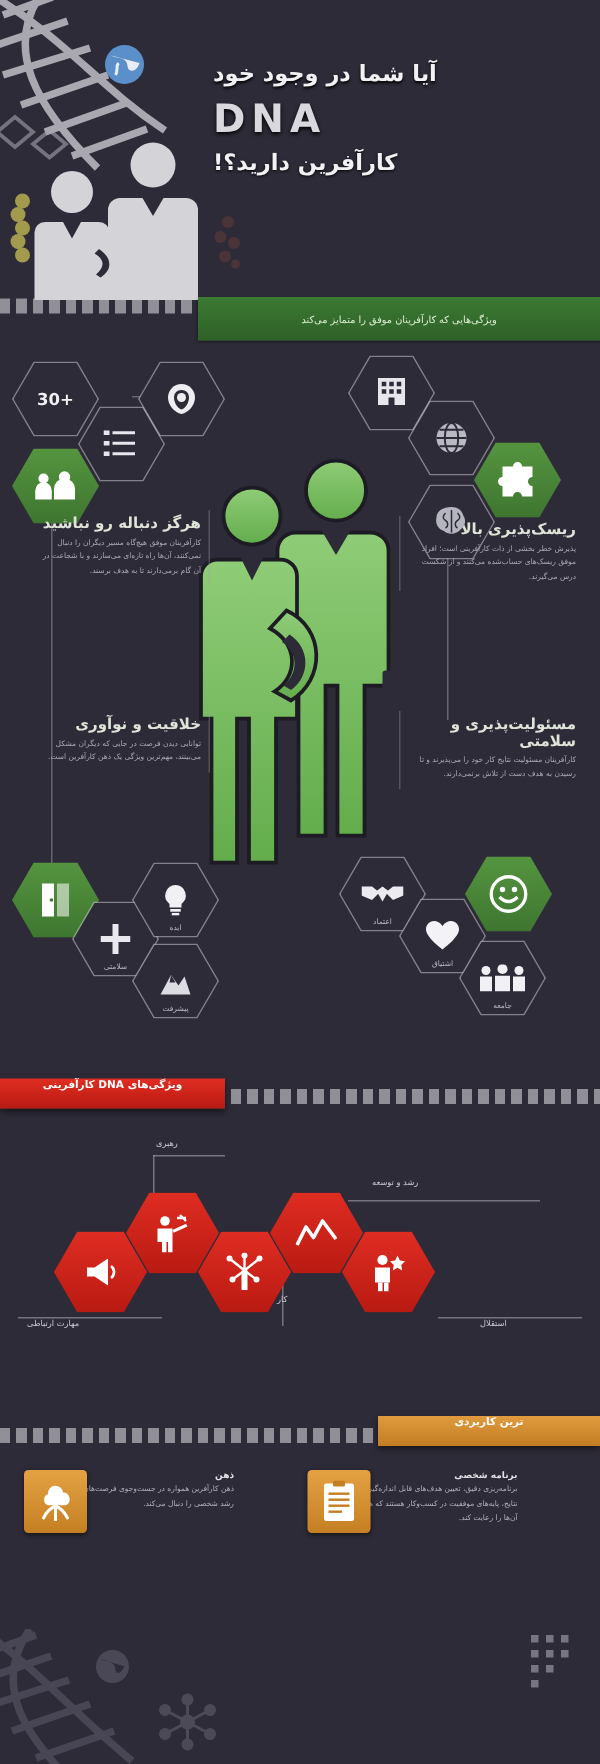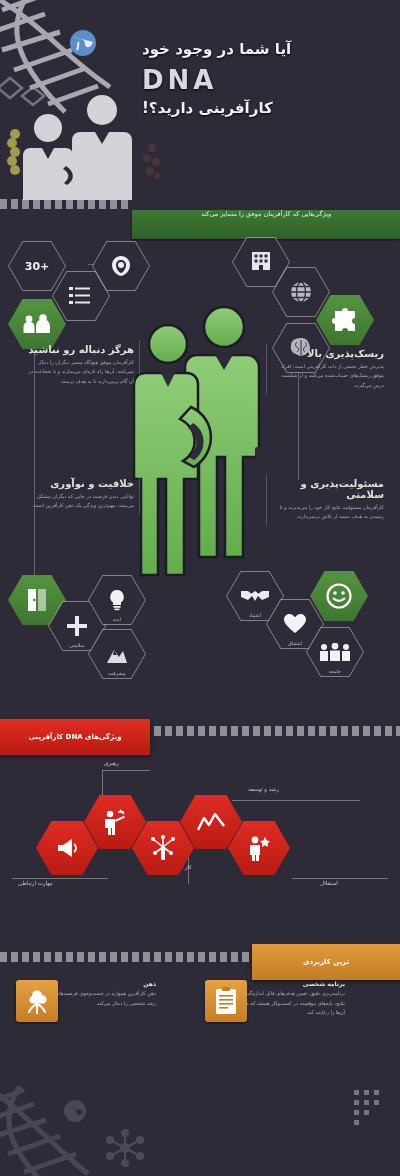--- a/index.html
+++ b/index.html
@@ -29,22 +29,22 @@
   .t-line1{font-size:15px;font-weight:bold;color:#f2f2f5;letter-spacing:.5px;
            text-shadow:0 1px 2px #000;line-height:1.3;}
   .t-dna{font-size:26px;font-weight:bold;color:#d8d8de;letter-spacing:4px;
          margin:5px 0 4px;text-shadow:0 1px 3px #000;direction:ltr;}
   .t-line2{font-size:15px;font-weight:bold;color:#f2f2f5;letter-spacing:.5px;
            text-shadow:0 1px 2px #000;}
 
   
   .ribbon-green{position:absolute;left:132px;top:198px;width:268px;height:29px;
       background:linear-gradient(180deg,#3b7a33,#2f6128);
-      display:flex;align-items:flex-start;justify-content:center;
-      box-shadow:0 1px 2px rgba(0,0,0,.6);margin-top:12px;}
+      display:flex;align-items:center;justify-content:center;
+      box-shadow:0 1px 2px rgba(0,0,0,.6);}
   .ribbon-green span{font-size:6.5px;color:#dff0d6;letter-spacing:.2px;white-space:nowrap;}
   .ribbon-green:before{content:"";position:absolute;right:-1px;top:0;width:0;height:0;}
 
   
   .chain{position:absolute;height:10px;left:0;width:400px;
      background:repeating-linear-gradient(90deg,
         rgba(210,210,215,.75) 0px, rgba(210,210,215,.75) 7px,
         rgba(46,43,56,0) 7px, rgba(46,43,56,0) 11px);
      opacity:.8;}
   .chain.c1{top:199px;width:132px;}
@@ -82,21 +82,21 @@
   
   .tblock{position:absolute;width:112px;}
   .tblock .th{font-size:10px;font-weight:bold;color:#dfe4d8;margin-bottom:3px;text-align:right;}
   .tblock .tb{font-size:5px;line-height:1.85;color:#a9a9b5;text-align:right;}
   .tblock.vline:before{content:"";position:absolute;top:-4px;height:calc(100% + 8px);
      width:1px;background:rgba(160,160,175,.35);}
   .tblock.vr.vline:before{right:-6px;}
   .tblock.vl.vline:before{left:-6px;}
 
   
-  .band{position:absolute;height:36px;display:flex;align-items:center;
+  .band{position:absolute;height:20px;display:flex;
      box-shadow:0 2px 4px rgba(0,0,0,.5);}
   .band span{font-size:7px;font-weight:bold;color:#fff;white-space:nowrap;}
   .band-red{left:0;top:719px;width:150px;background:linear-gradient(180deg,#e02d22,#b81a12);
      justify-content:center;}
   .band-orange{right:0;top:944px;width:148px;background:linear-gradient(180deg,#e09b3f,#c27d22);
      justify-content:center;}
 
   
   .redsec{position:absolute;left:0;top:752px;width:400px;height:170px;}
   .rlab{position:absolute;font-size:5.5px;color:#c9c9d2;white-space:nowrap;}
@@ -217,21 +217,21 @@
         <path d="M20 60 h36 a7 7 0 0 1 7 7 v45 h-50 v-45 a7 7 0 0 1 7 -7z"></path>
         <path d="M32 60 l6 11 6 -11z" fill="#2e2b38"></path>
         <path d="M56 72 c14 8 14 22 2 30 l-7 -4 c8 -6 8 -14 -1 -20z" fill="#d3d3d8"></path>
         <path d="M56 78 c9 6 9 14 1 19 l-3 -2 c6 -5 6 -10 -1 -14z" fill="#2e2b38"></path>
       </g>
     </svg>
 
     <div class="title-wrap">
       <div class="t-line1">آیا شما در وجود خود</div>
       <div class="t-dna">DNA</div>
-      <div class="t-line2">کارآفرینی دارید؟!</div>
+      <div class="t-line2">کارآفرین دارید؟!</div>
     </div>
   </div>
 
   <div class="chain c1"></div>
   <div class="ribbon-green">
     <span>ویژگی‌هایی که کارآفرینان موفق را متمایز می‌کند</span>
   </div>
 
   <div class="panel">
 

